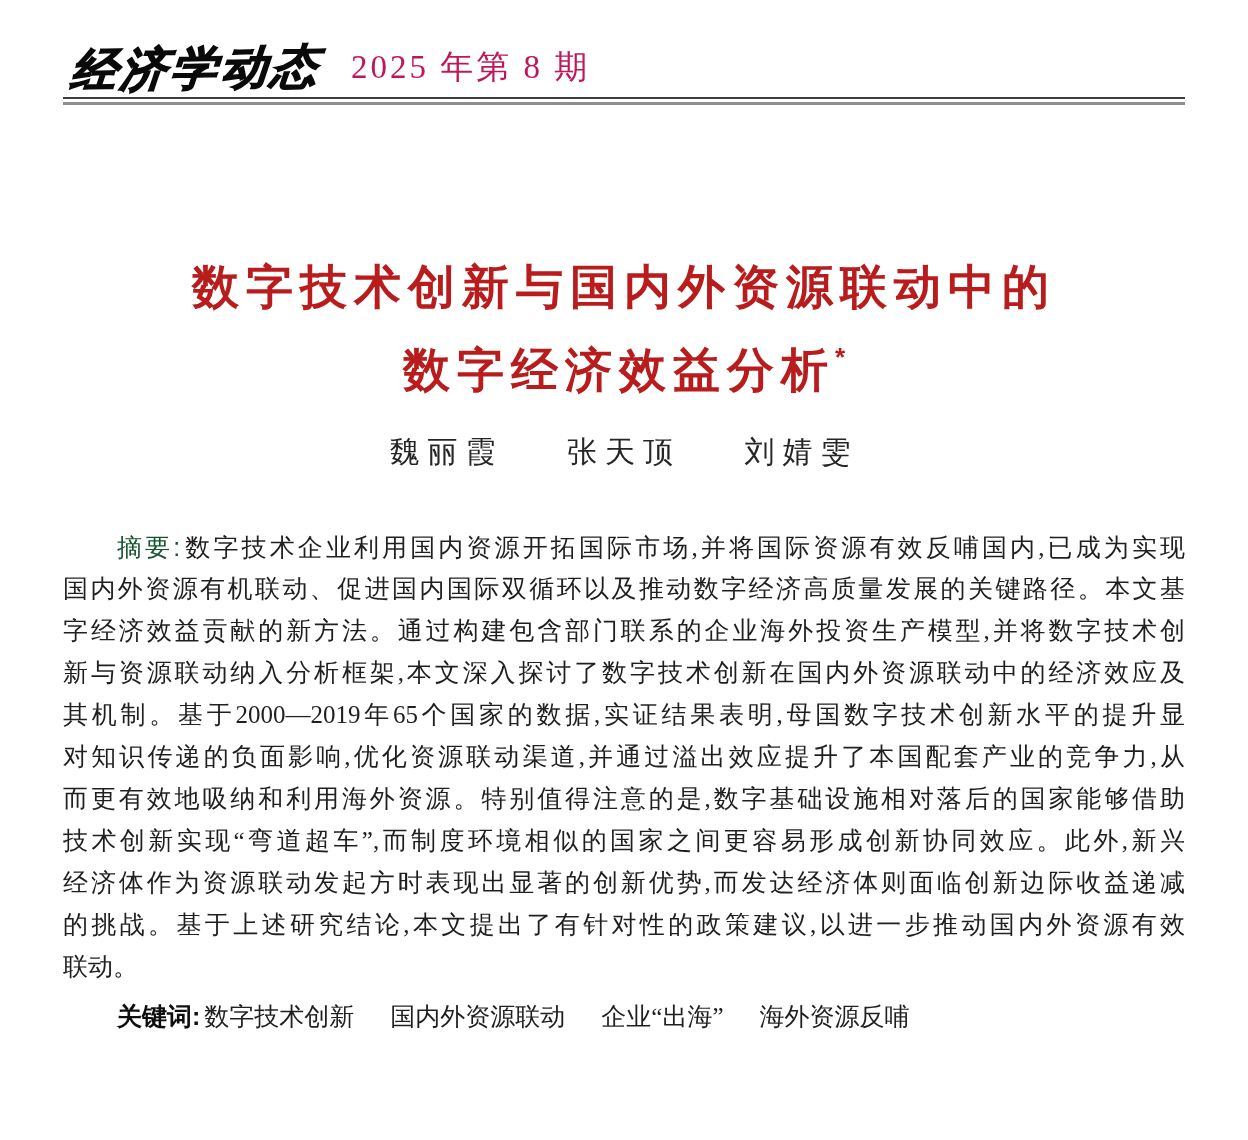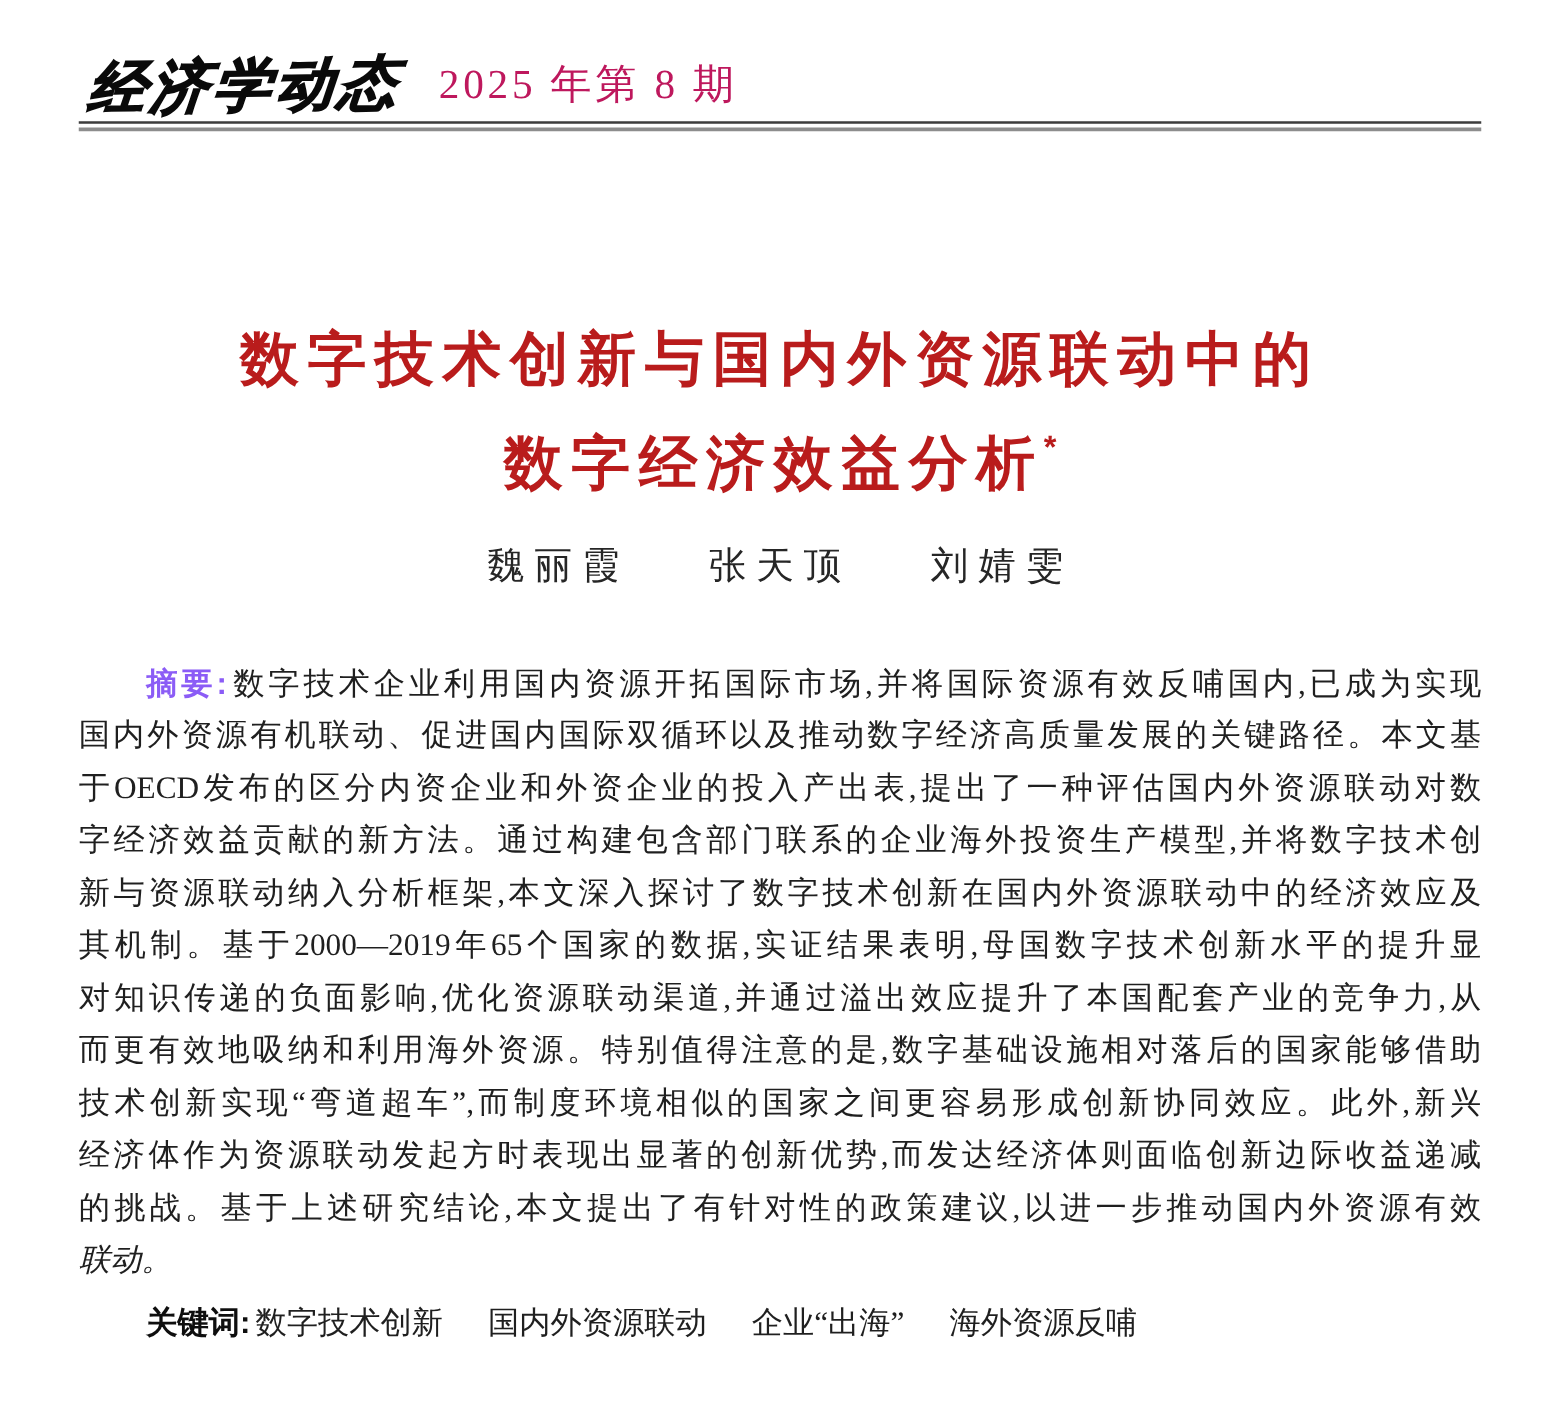--- a/index.html
+++ b/index.html
@@ -93,25 +93,25 @@
     line-height: 42px;
     color: #1f1f1f;
   }
   .abs-line {
     text-align: justify;
     text-align-last: justify;
     height: 42px;
     overflow: hidden;
   }
   .abs-line.first { padding-left: 54px; }
-  .abs-line.last { text-align-last: left; font-style: italic; }
+  .abs-line.last { text-align-last: left; }
   .abs-label {
     font-family: "Liberation Sans", sans-serif;
-    font-weight: 700;
-    color: #8b5cf6;
+    font-weight: 400;
+    color: #14532d;
     margin-right: 2px;
   }
 
   
   .keywords-line {
     margin-top: 7px;
     padding-left: 54px;
     font-size: 25px;
     line-height: 42px;
     color: #1f1f1f;
@@ -150,21 +150,20 @@
     <span class="author-name">魏丽霞</span>
     <span class="author-name">张天顶</span>
     <span class="author-name">刘婧雯</span>
   </div>
 
   <div class="abstract-block">
     <div class="abs-line first">
       <span class="abs-label">摘要:</span><span>数字技术企业利用国内资源开拓国际市场,并将国际资源有效反哺国内,已成为实现</span>
     </div>
     <div class="abs-line">国内外资源有机联动、促进国内国际双循环以及推动数字经济高质量发展的关键路径。本文基</div>
-    <div class="abs-line">于OECD发布的区分内资企业和外资企业的投入产出表,提出了一种评估国内外资源联动对数</div>
     <div class="abs-line">字经济效益贡献的新方法。通过构建包含部门联系的企业海外投资生产模型,并将数字技术创</div>
     <div class="abs-line">新与资源联动纳入分析框架,本文深入探讨了数字技术创新在国内外资源联动中的经济效应及</div>
     <div class="abs-line">其机制。基于2000—2019年65个国家的数据,实证结果表明,母国数字技术创新水平的提升显</div>
     <div class="abs-line">对知识传递的负面影响,优化资源联动渠道,并通过溢出效应提升了本国配套产业的竞争力,从</div>
     <div class="abs-line">而更有效地吸纳和利用海外资源。特别值得注意的是,数字基础设施相对落后的国家能够借助</div>
     <div class="abs-line">技术创新实现“弯道超车”,而制度环境相似的国家之间更容易形成创新协同效应。此外,新兴</div>
     <div class="abs-line">经济体作为资源联动发起方时表现出显著的创新优势,而发达经济体则面临创新边际收益递减</div>
     <div class="abs-line">的挑战。基于上述研究结论,本文提出了有针对性的政策建议,以进一步推动国内外资源有效</div>
     <div class="abs-line last">联动。</div>
   </div>

